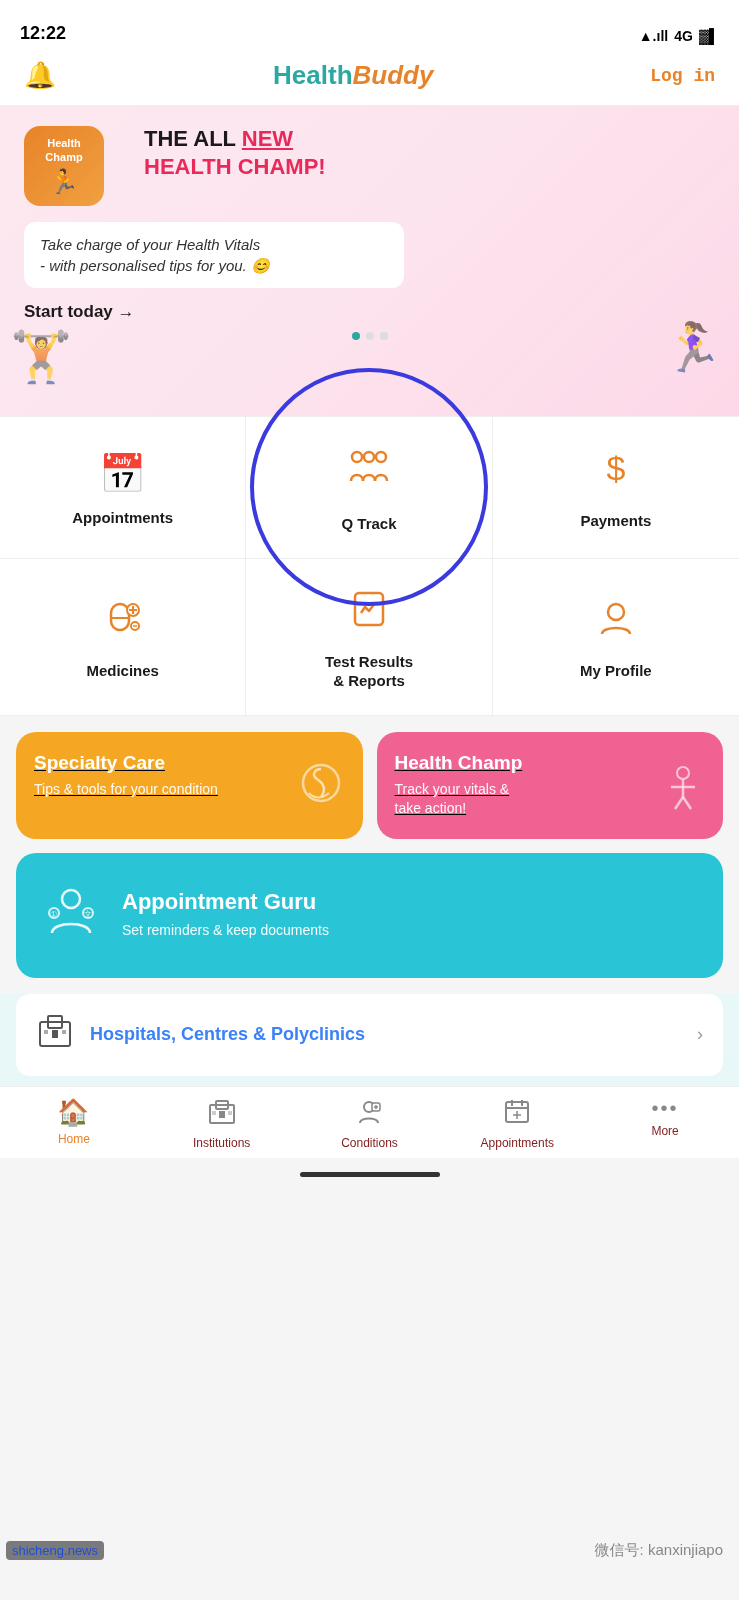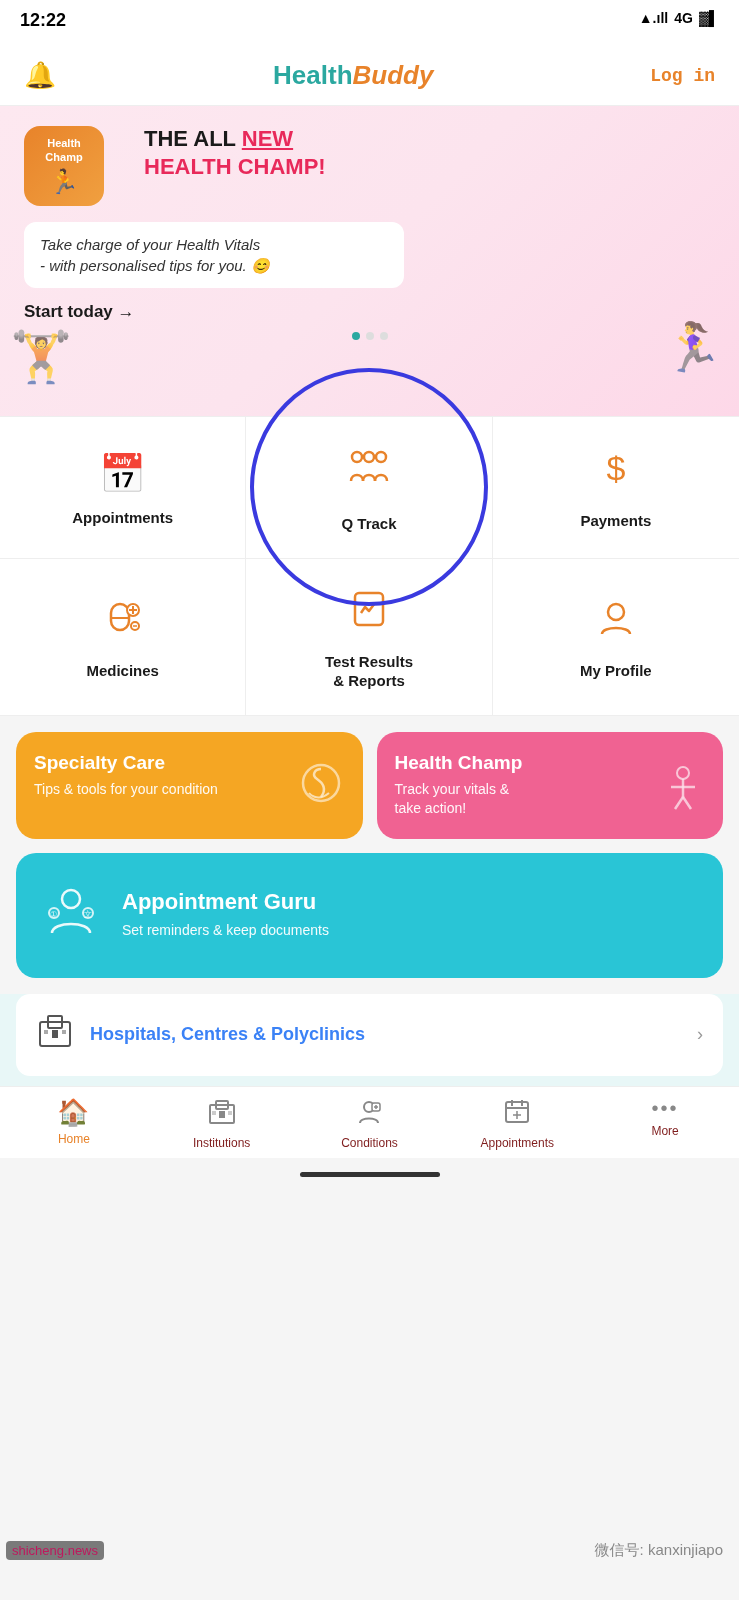--- a/index.html
+++ b/index.html
@@ -10,21 +10,21 @@
       width: 739px;
       min-height: 1600px;
       overflow-x: hidden;
     }
 
     
     .status-bar {
       background: #fff;
       display: flex;
       justify-content: space-between;
-      align-items: flex-start;
+      align-items: flex-end;
       padding: 10px 20px 6px;
       height: 50px;
     }
     .status-time {
       font-size: 18px;
       font-weight: 700;
       color: #000;
     }
     .status-icons {
       display: flex;
@@ -218,20 +218,21 @@
     .cards-section {
       background: #f5f5f5;
       padding: 16px 16px;
       display: flex;
       flex-direction: column;
       gap: 14px;
     }
     .cards-row {
       display: flex;
       gap: 14px;
+      text-decoration: underline;
     }
     .card {
       border-radius: 20px;
       padding: 20px 18px;
       flex: 1;
       position: relative;
       overflow: hidden;
       cursor: pointer;
     }
     .card-yellow {
@@ -334,21 +335,21 @@
       background: #333;
       border-radius: 3px;
     }
 
     
     .watermark-bottom-left {
       position: fixed;
       bottom: 40px;
       left: 6px;
       font-size: 13px;
-      color: #be185d;
+      color: #1d4ed8;
       background: rgba(0,0,0,0.5);
       padding: 2px 6px;
       border-radius: 4px;
       z-index: 100;
     }
     .watermark-bottom-right {
       position: fixed;
       bottom: 40px;
       right: 16px;
       font-size: 15px;

